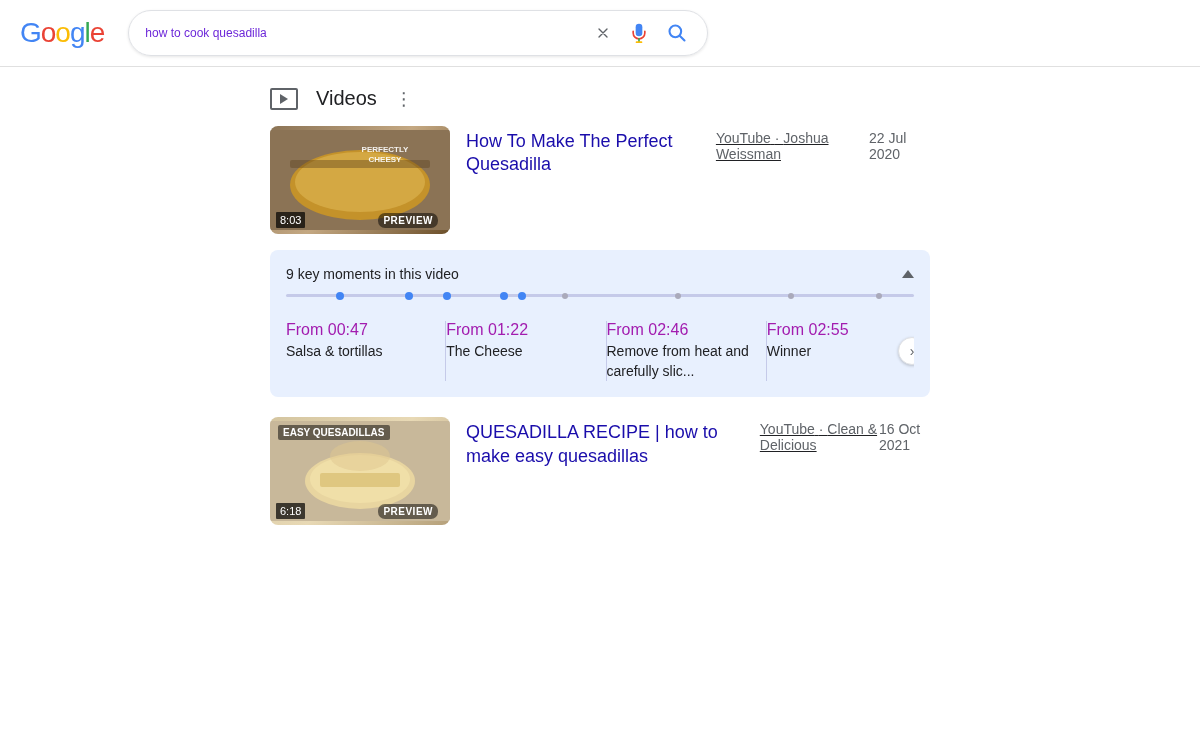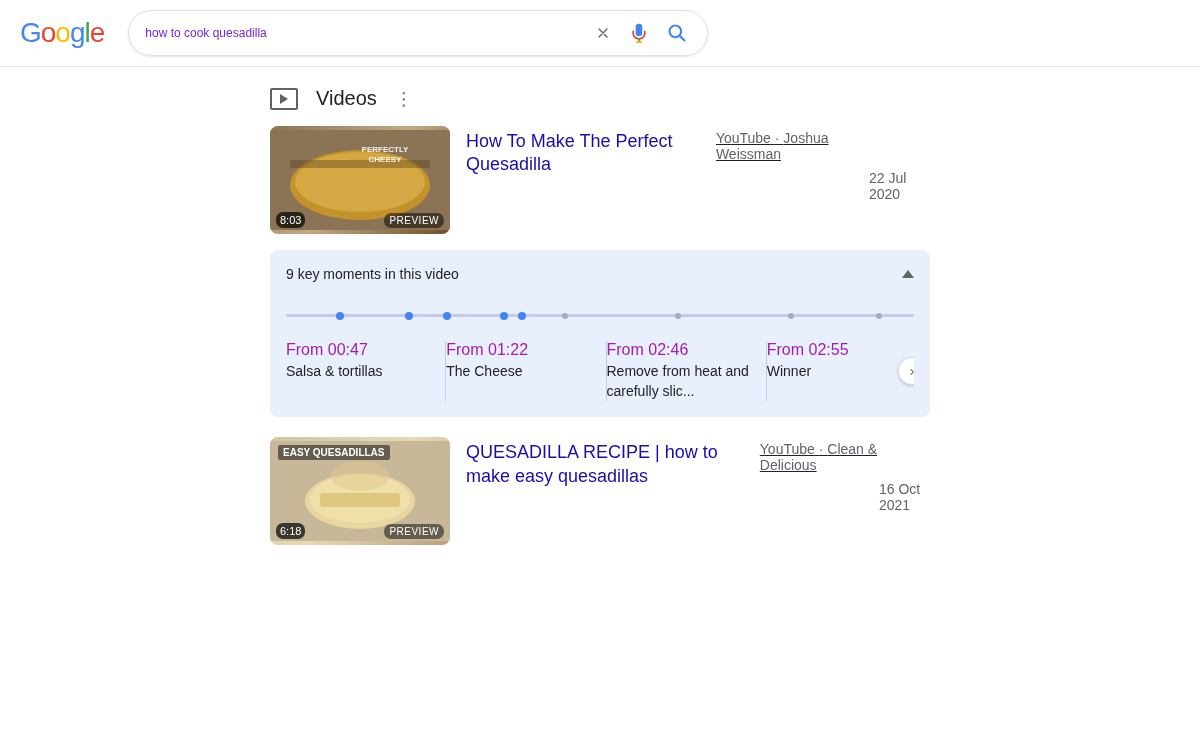--- a/index.html
+++ b/index.html
@@ -158,33 +158,33 @@
     }
 
     .duration-badge {
       position: absolute;
       bottom: 6px;
       left: 6px;
       background: rgba(0,0,0,0.7);
       color: #fff;
       font-size: 11px;
       padding: 2px 4px;
-      border-radius: 7px;
+      border-radius: 1px;
     }
 
     .preview-badge {
       position: absolute;
       bottom: 6px;
-      right: 6px;
+      right: 12px;
       background: rgba(0,0,0,0.5);
       color: #fff;
       font-size: 10px;
       padding: 2px 5px;
       border-radius: 7px;
-      font-weight: 400;
+      font-weight: 700;
       letter-spacing: 0.5px;
     }
 
     .thumbnail-label {
       position: absolute;
       top: 8px;
       left: 8px;
       background: rgba(0,0,0,0.5);
       color: #fff;
       font-size: 10px;
@@ -216,36 +216,35 @@
       text-decoration: underline;
     }
 
     .video-source span {
       color: #5f6368;
     }
 
     .video-date {
       font-size: 14px;
       color: #5f6368;
-      margin-top: 40px;
     }
 
     
     .key-moments {
       background: #e8f0fe;
       border-radius: 8px;
       padding: 16px;
       margin-bottom: 20px;
     }
 
     .key-moments-header {
       display: flex;
       justify-content: space-between;
       align-items: center;
-      margin-bottom: 24px;
+      margin-bottom: 4px;
     }
 
     .key-moments-title {
       font-size: 14px;
       color: #202124;
     }
 
     .chevron-up {
       width: 0;
       height: 0;

